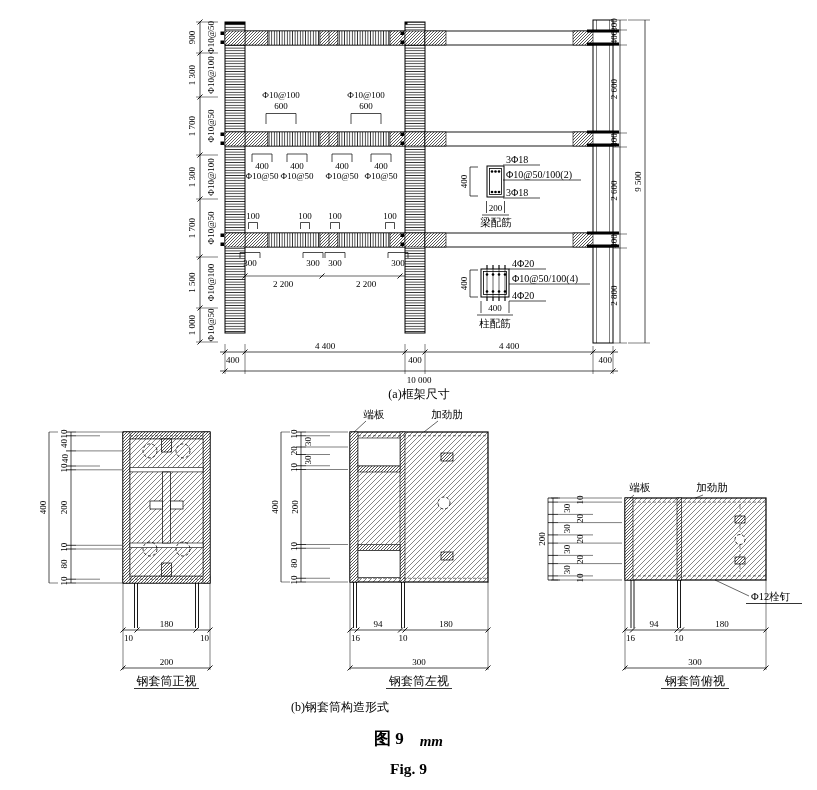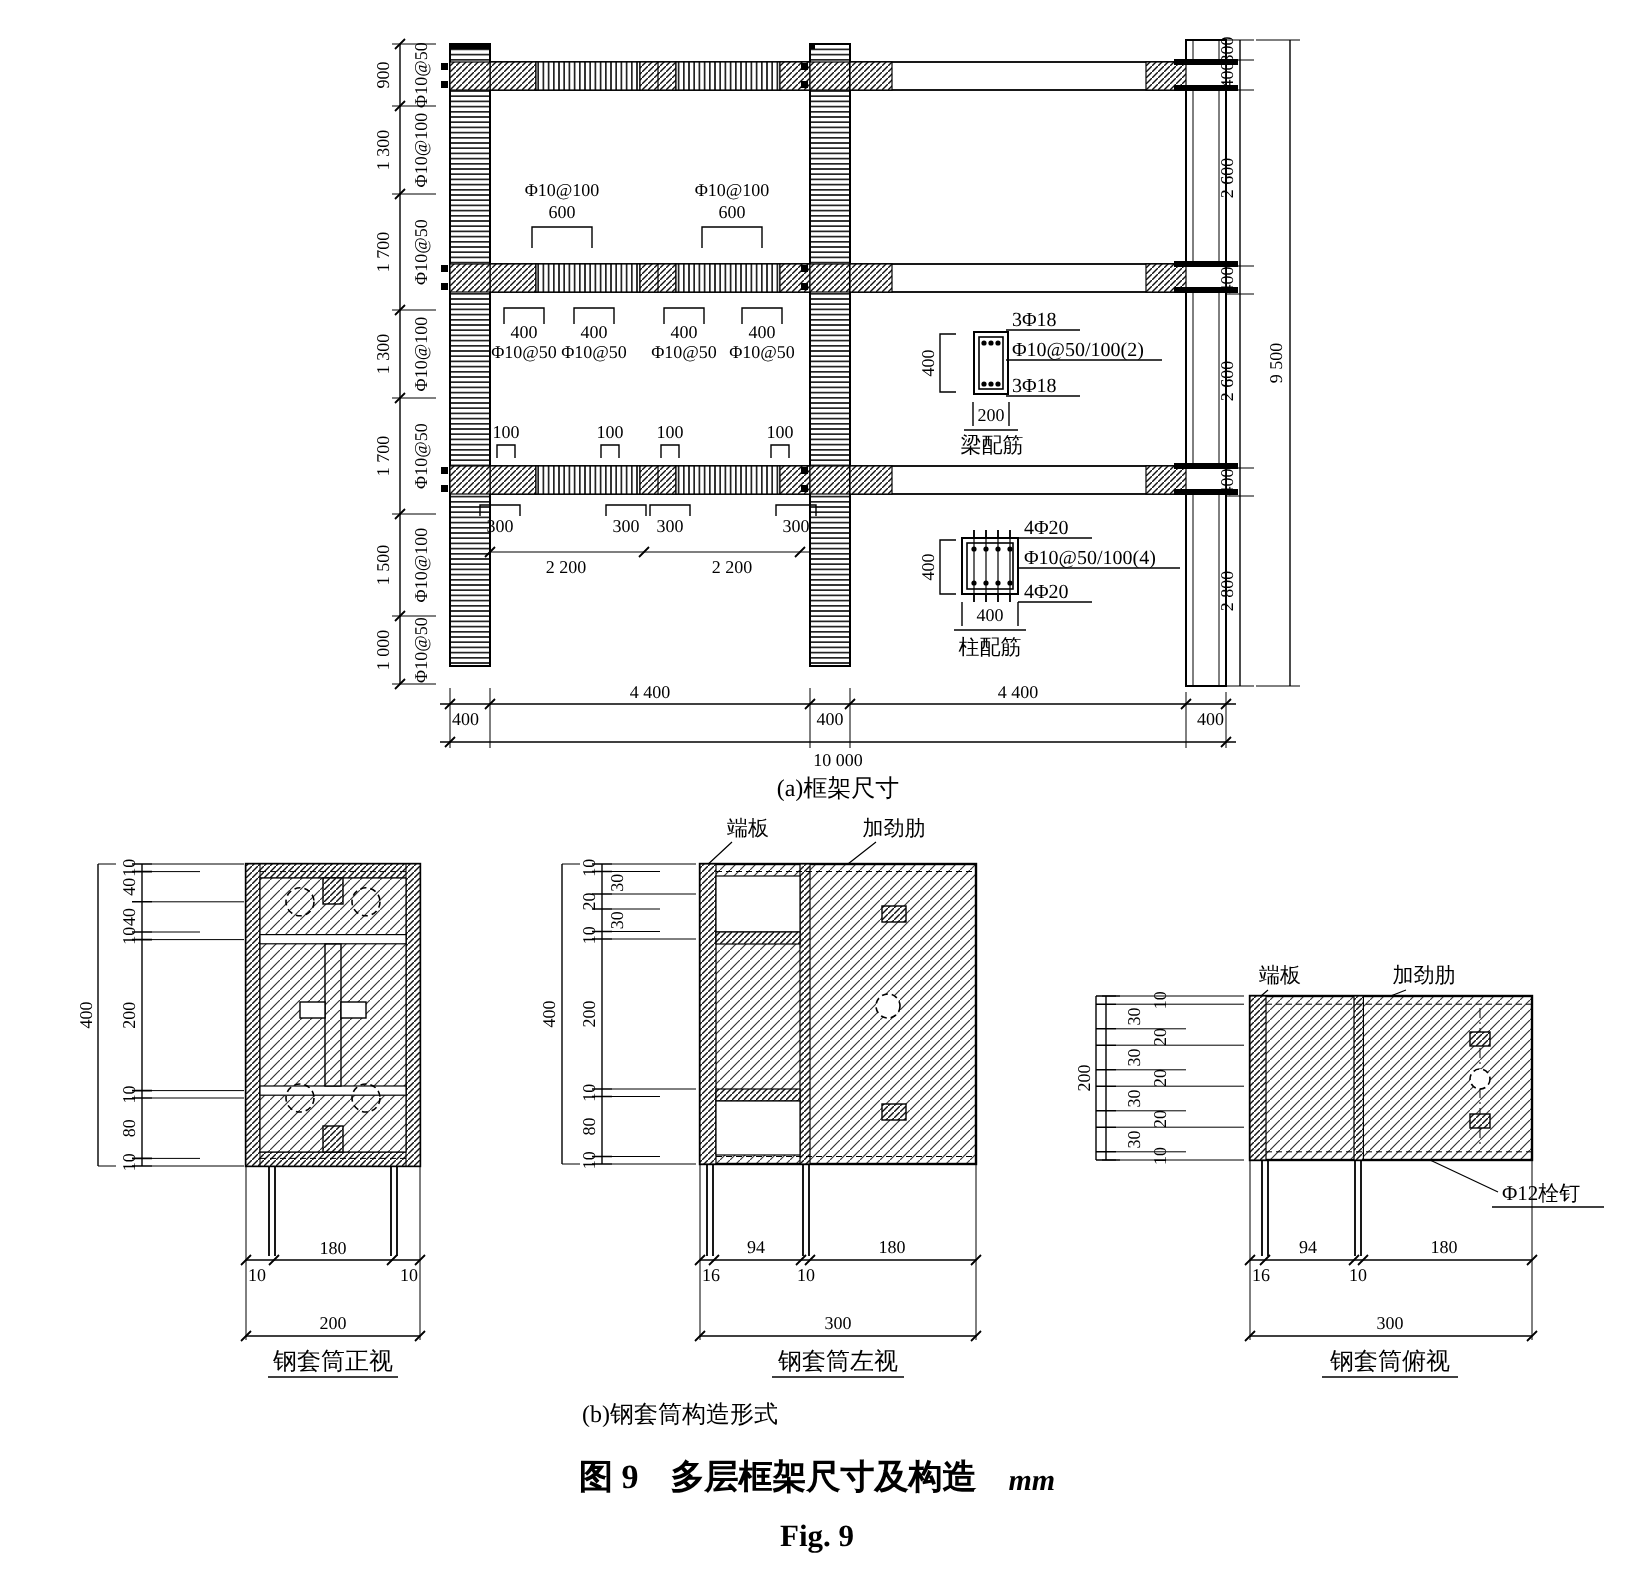--- a/index.html
+++ b/index.html
@@ -373,20 +373,19 @@
     <text class="d" text-anchor="middle" x="695" y="264.5">300</text>
     <text class="c" text-anchor="middle" x="695" y="284.5">钢套筒俯视</text>
     <line x1="661" y1="288.5" x2="729" y2="288.5" stroke="#000" stroke-width="0.8"></line>
   </g>
 
   <text class="c" text-anchor="middle" x="340" y="311">(b)钢套筒构造形式</text>
 </svg>
 
 <div class="cap-zh">
   <span>图 9</span>
-  <span>多层框架尺寸及构造</span>
   <span class="unit">mm</span>
 </div>
 <div class="cap-en">
   <span>Fig. 9</span>
 </div>
 
 </div>
 
 </body></html>

